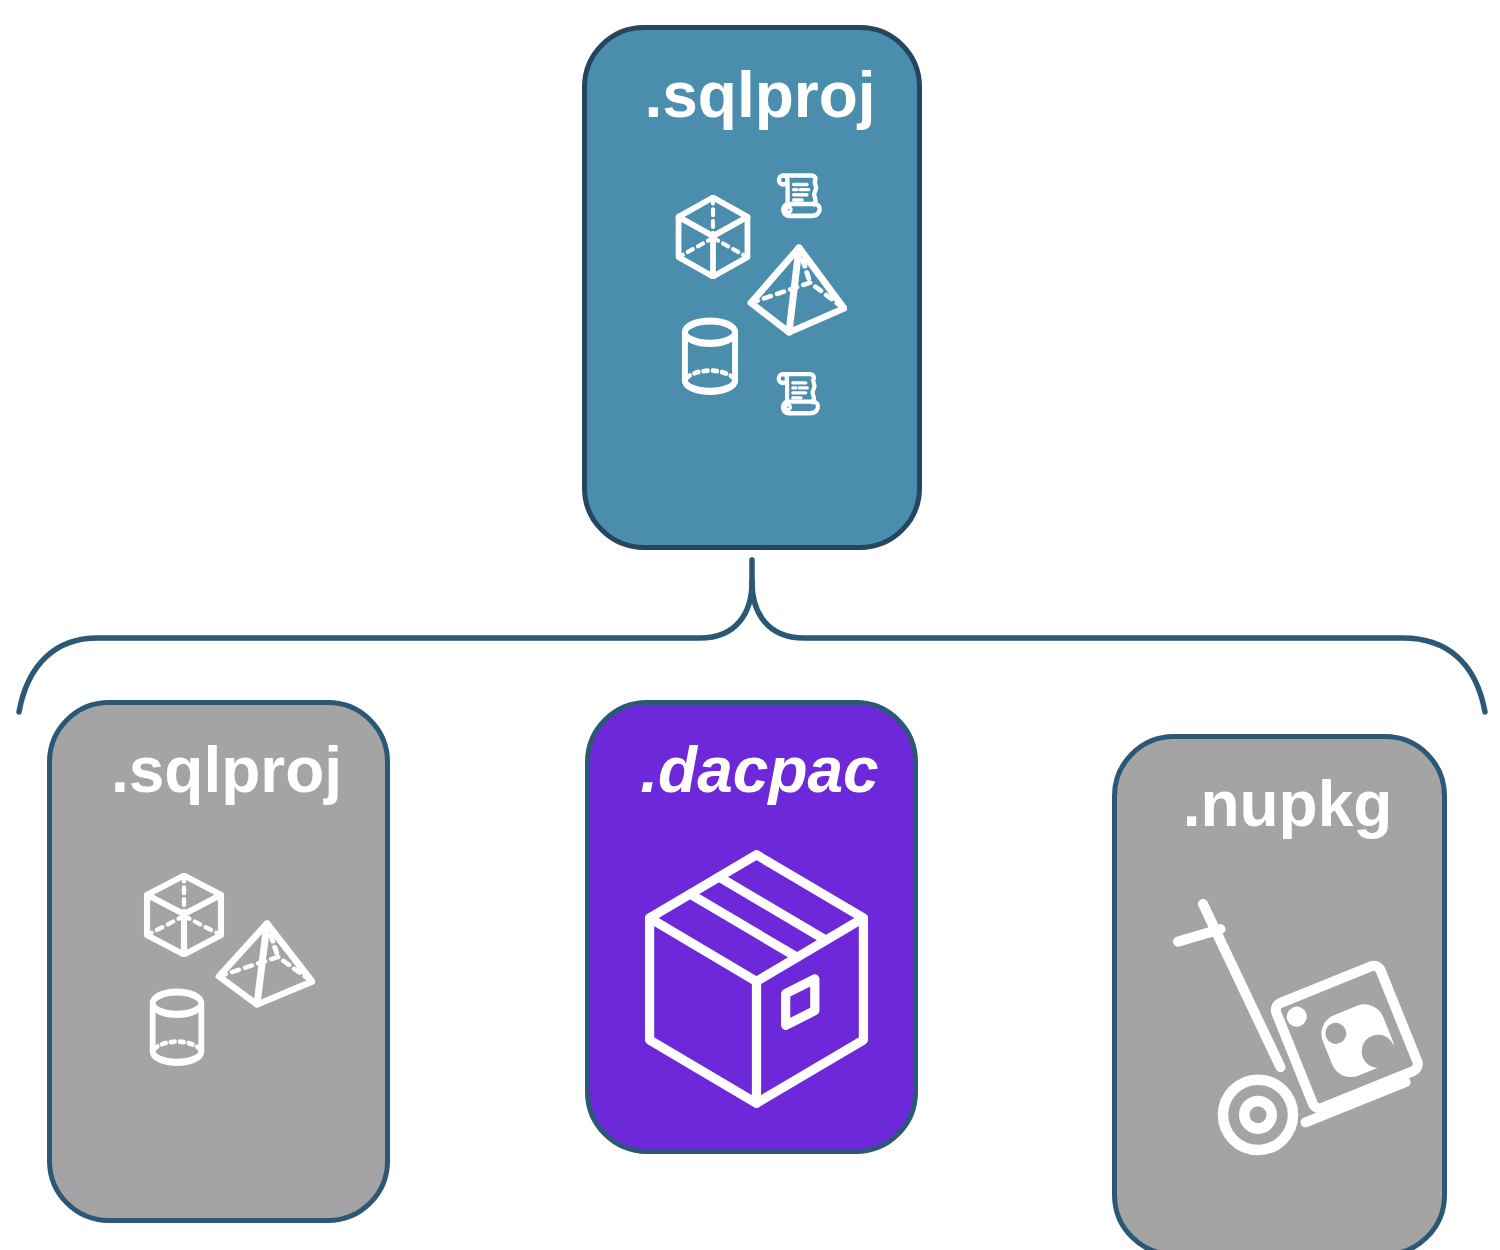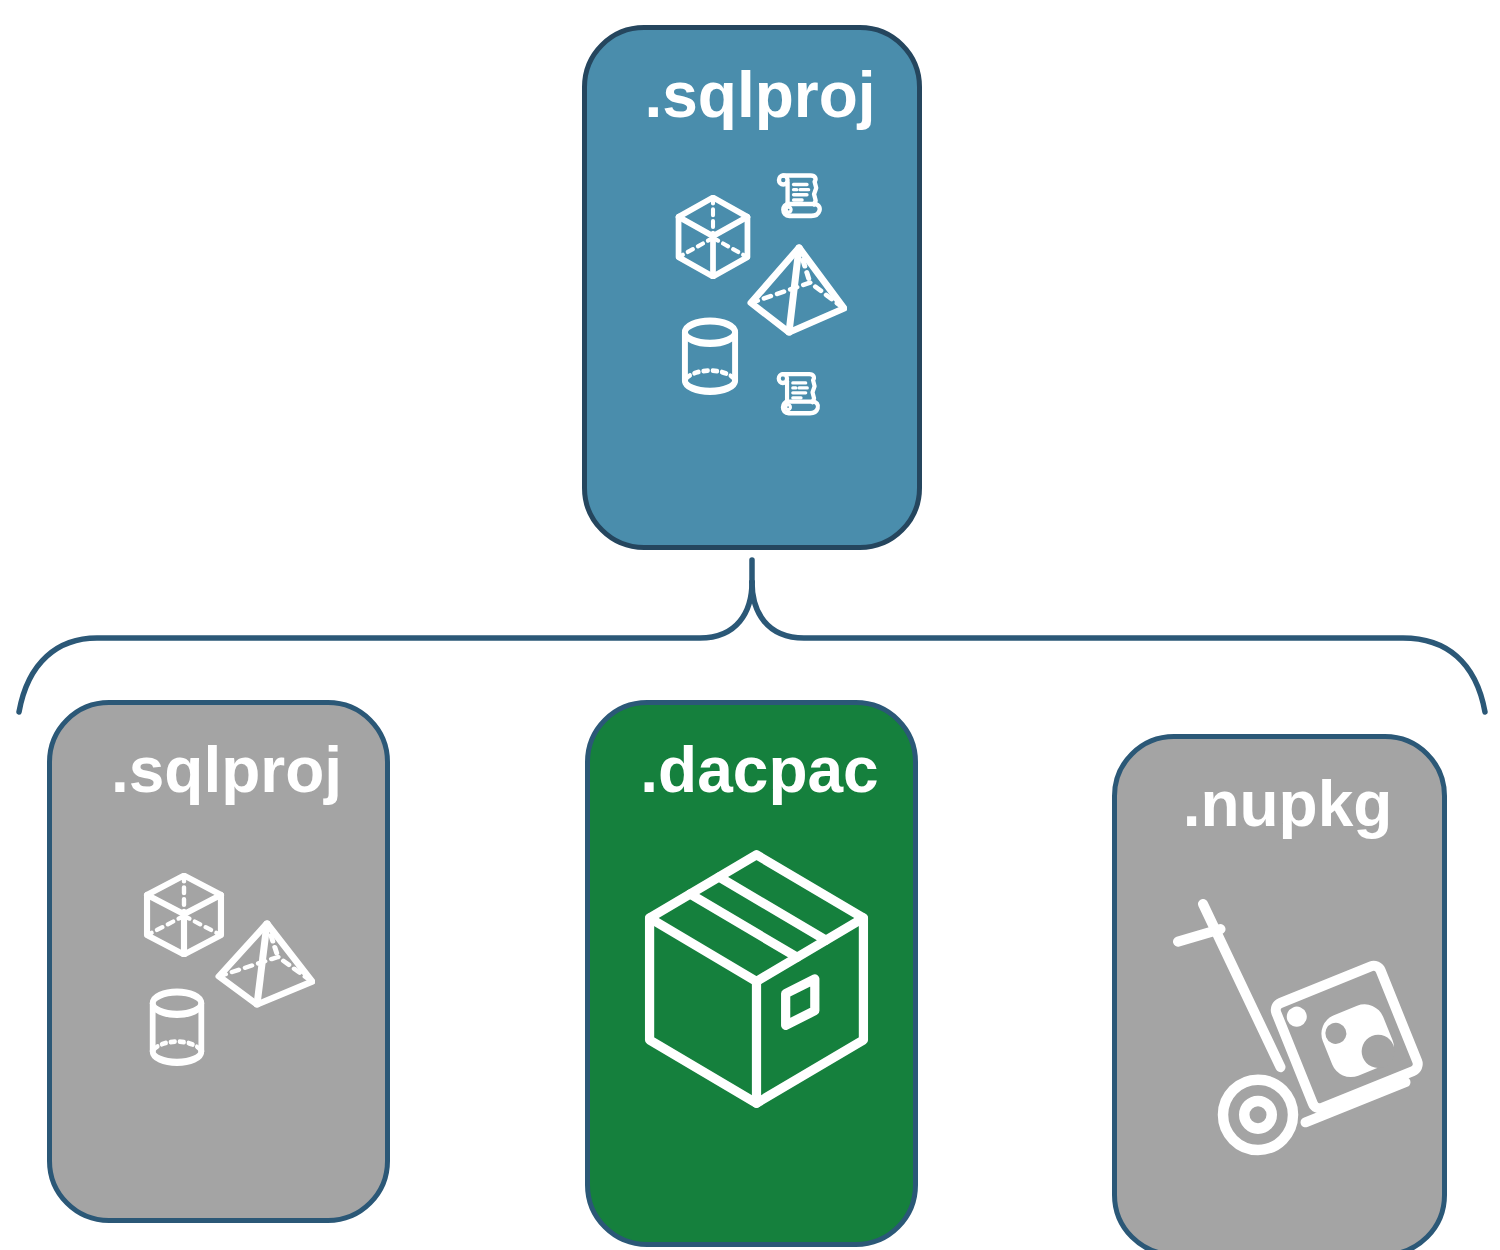--- a/index.html
+++ b/index.html
@@ -135,21 +135,21 @@
 
     <svg class="icon" style="left:93px; top:283px;" width="64" height="80" viewBox="0 0 100 100" preserveAspectRatio="none">
       <ellipse class="st" stroke-width="9" cx="50" cy="19" rx="38" ry="14"></ellipse>
       <path class="st" stroke-width="9" d="M12 19 L12 79"></path>
       <path class="st" stroke-width="9" d="M88 19 L88 79"></path>
       <path class="st" stroke-width="9" d="M12 79 C12 87 29 93 50 93 C71 93 88 87 88 79"></path>
       <path class="st dash" stroke-width="6" d="M14 77 C20 71 34 67 50 67 C66 67 80 71 86 77"></path>
     </svg>
   </div>
 
-  <div class="node" style="left: 585px; top: 700px; width: 333px; height: 547px; background-color: #15803d; border-color: rgb(43, 88, 119);">
+  <div class="node" style="left: 585px; top: 700px; width: 333px; height: 454px; background-color: #6d28d9; border-color: rgb(43, 88, 119); font-style: italic;">
     <div class="node-title">.dacpac</div>
 
     <svg class="icon" style="left:45px; top:140px;" width="243" height="268" viewBox="0 0 100 110" preserveAspectRatio="none">
       <path class="st" stroke-width="3.8" d="M50 4 L94 30 L94 80 L50 106 L6 80 L6 30 Z"></path>
       <path class="st" stroke-width="3.8" d="M6 30 L50 56 L94 30"></path>
       <path class="st" stroke-width="3.8" d="M50 56 L50 106"></path>
       <path class="st" stroke-width="3.8" d="M34.6 13.1 L78.6 39.1"></path>
       <path class="st" stroke-width="3.8" d="M22.7 20.1 L66.7 46.1"></path>
       <path class="st" stroke-width="3.8" d="M62 61 L74 55 L74 68 L62 74 Z"></path>
     </svg>

